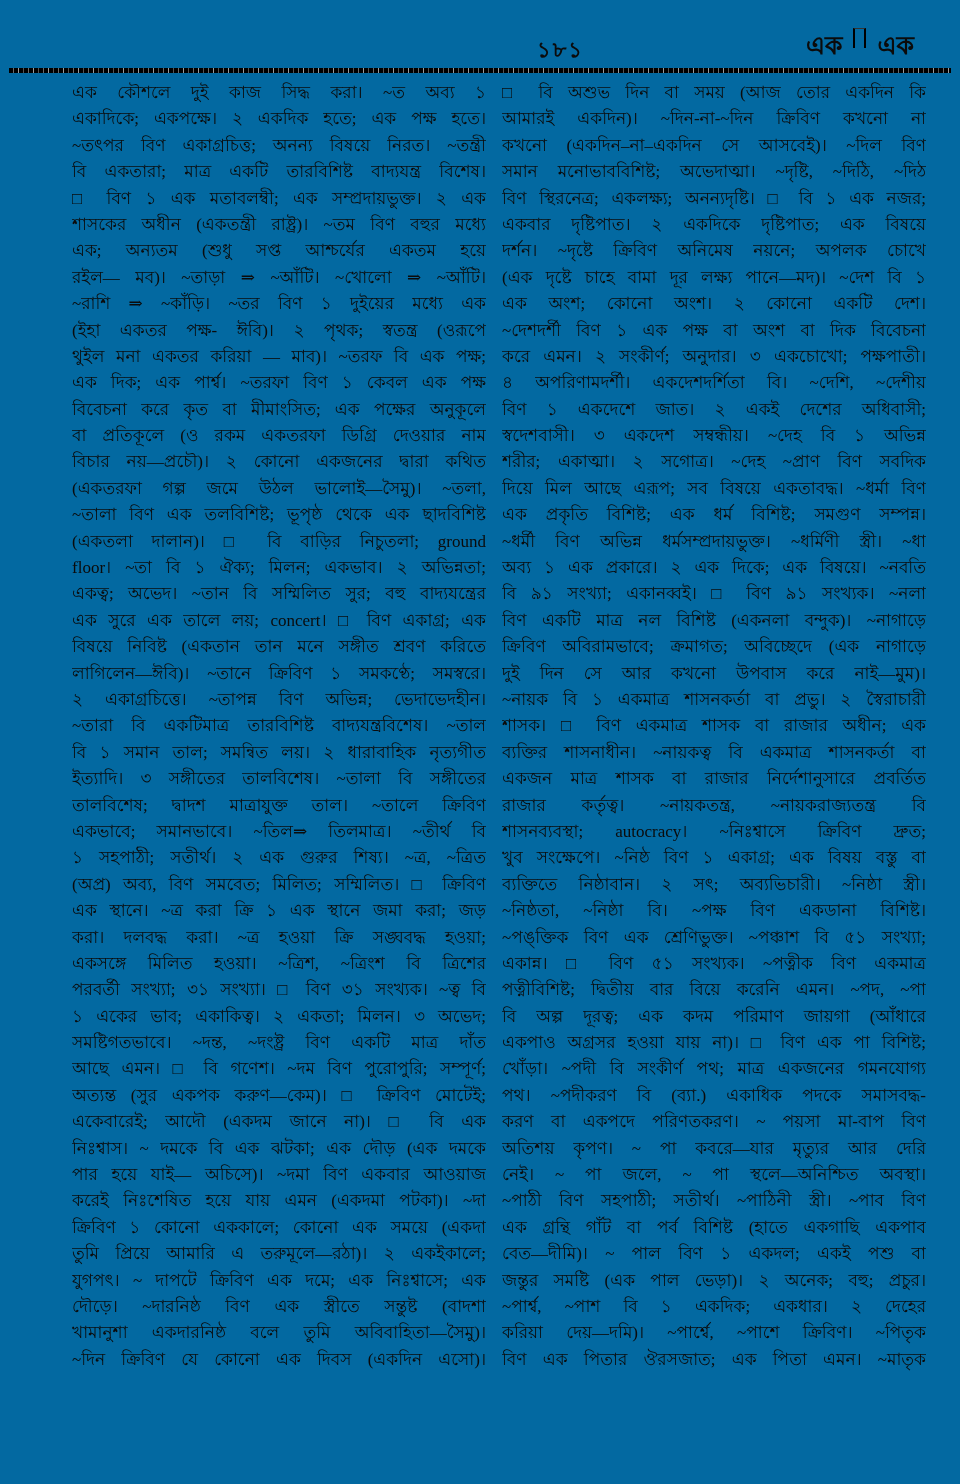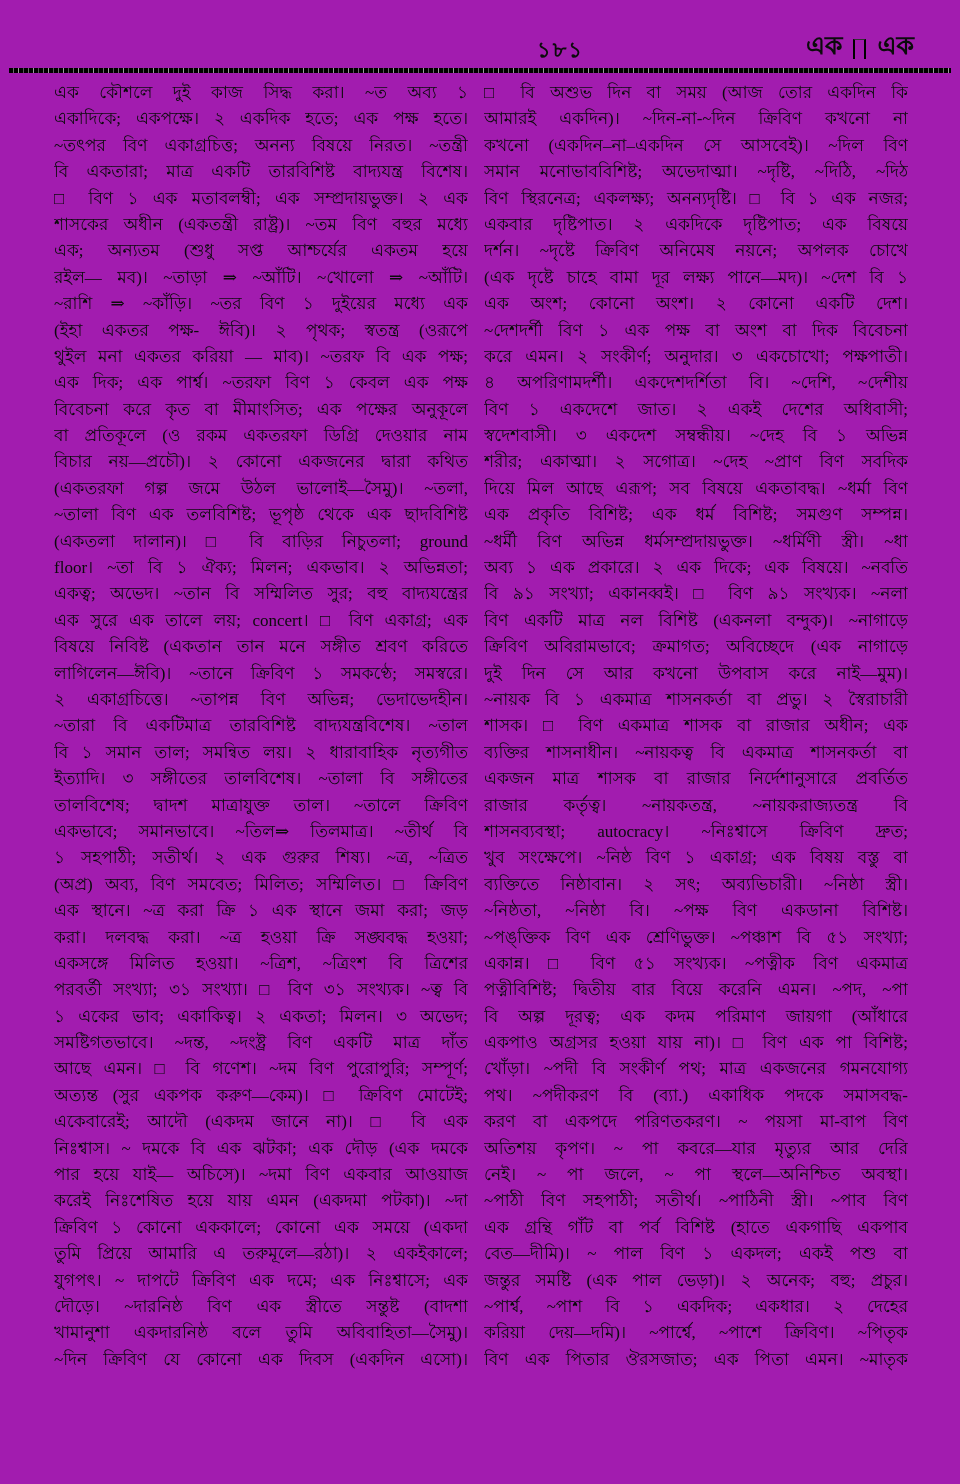--- a/index.html
+++ b/index.html
@@ -3,48 +3,48 @@
 <meta charset="utf-8">
 <style>
   html,body{margin:0;padding:0;}
   body{
     width:960px;height:1484px;
     background:#ffffff;
     font-family:"Liberation Serif","DejaVu Serif",serif;
     color:#0b0b0b;
     overflow:hidden;
   }
-  .page{position:relative;width:960px;height:1484px;background:#a21caf;overflow:hidden;}
+  .page{position:relative;width:960px;height:1484px;background:#0369a1;overflow:hidden;}
 
   
   .header{position:relative;height:68px;}
   .pagenum{
     position:absolute;left:537px;top:34px;
     font-size:21px;font-weight:bold;letter-spacing:2px;
   }
   .guide{
     position:absolute;right:46px;top:26px;
     font-size:25px;font-weight:bold;
-    display:flex;align-items:center;gap:11px;
+    display:flex;align-items:flex-start;gap:11px;
   }
   .guide-box{
     display:inline-block;width:9px;height:19px;
     border-left:2px solid #000;border-right:2px solid #000;border-top:1px solid #333;
     margin-top:2px;
   }
 
   
   .rule{
     height:5px;margin:0 9px;
     background:
       repeating-linear-gradient(90deg,#000 0 4px,#6a6a6a 4px 5px,#000 5px 9px,#9a9a9a 9px 10px,#000 10px 14px,#555 14px 15px);
   }
 
   
-  .columns{display:flex;align-items:flex-start;padding:7px 32px 0 54px;}
+  .columns{display:flex;align-items:flex-start;padding:7px 32px 0 72px;}
   .col{
     width:414px;
     font-size:17px;
     line-height:26.4px;
     text-align:justify;
     text-align-last:justify;
     overflow:hidden;
   }
   .col.right{width:424px;}
   .col .line{

